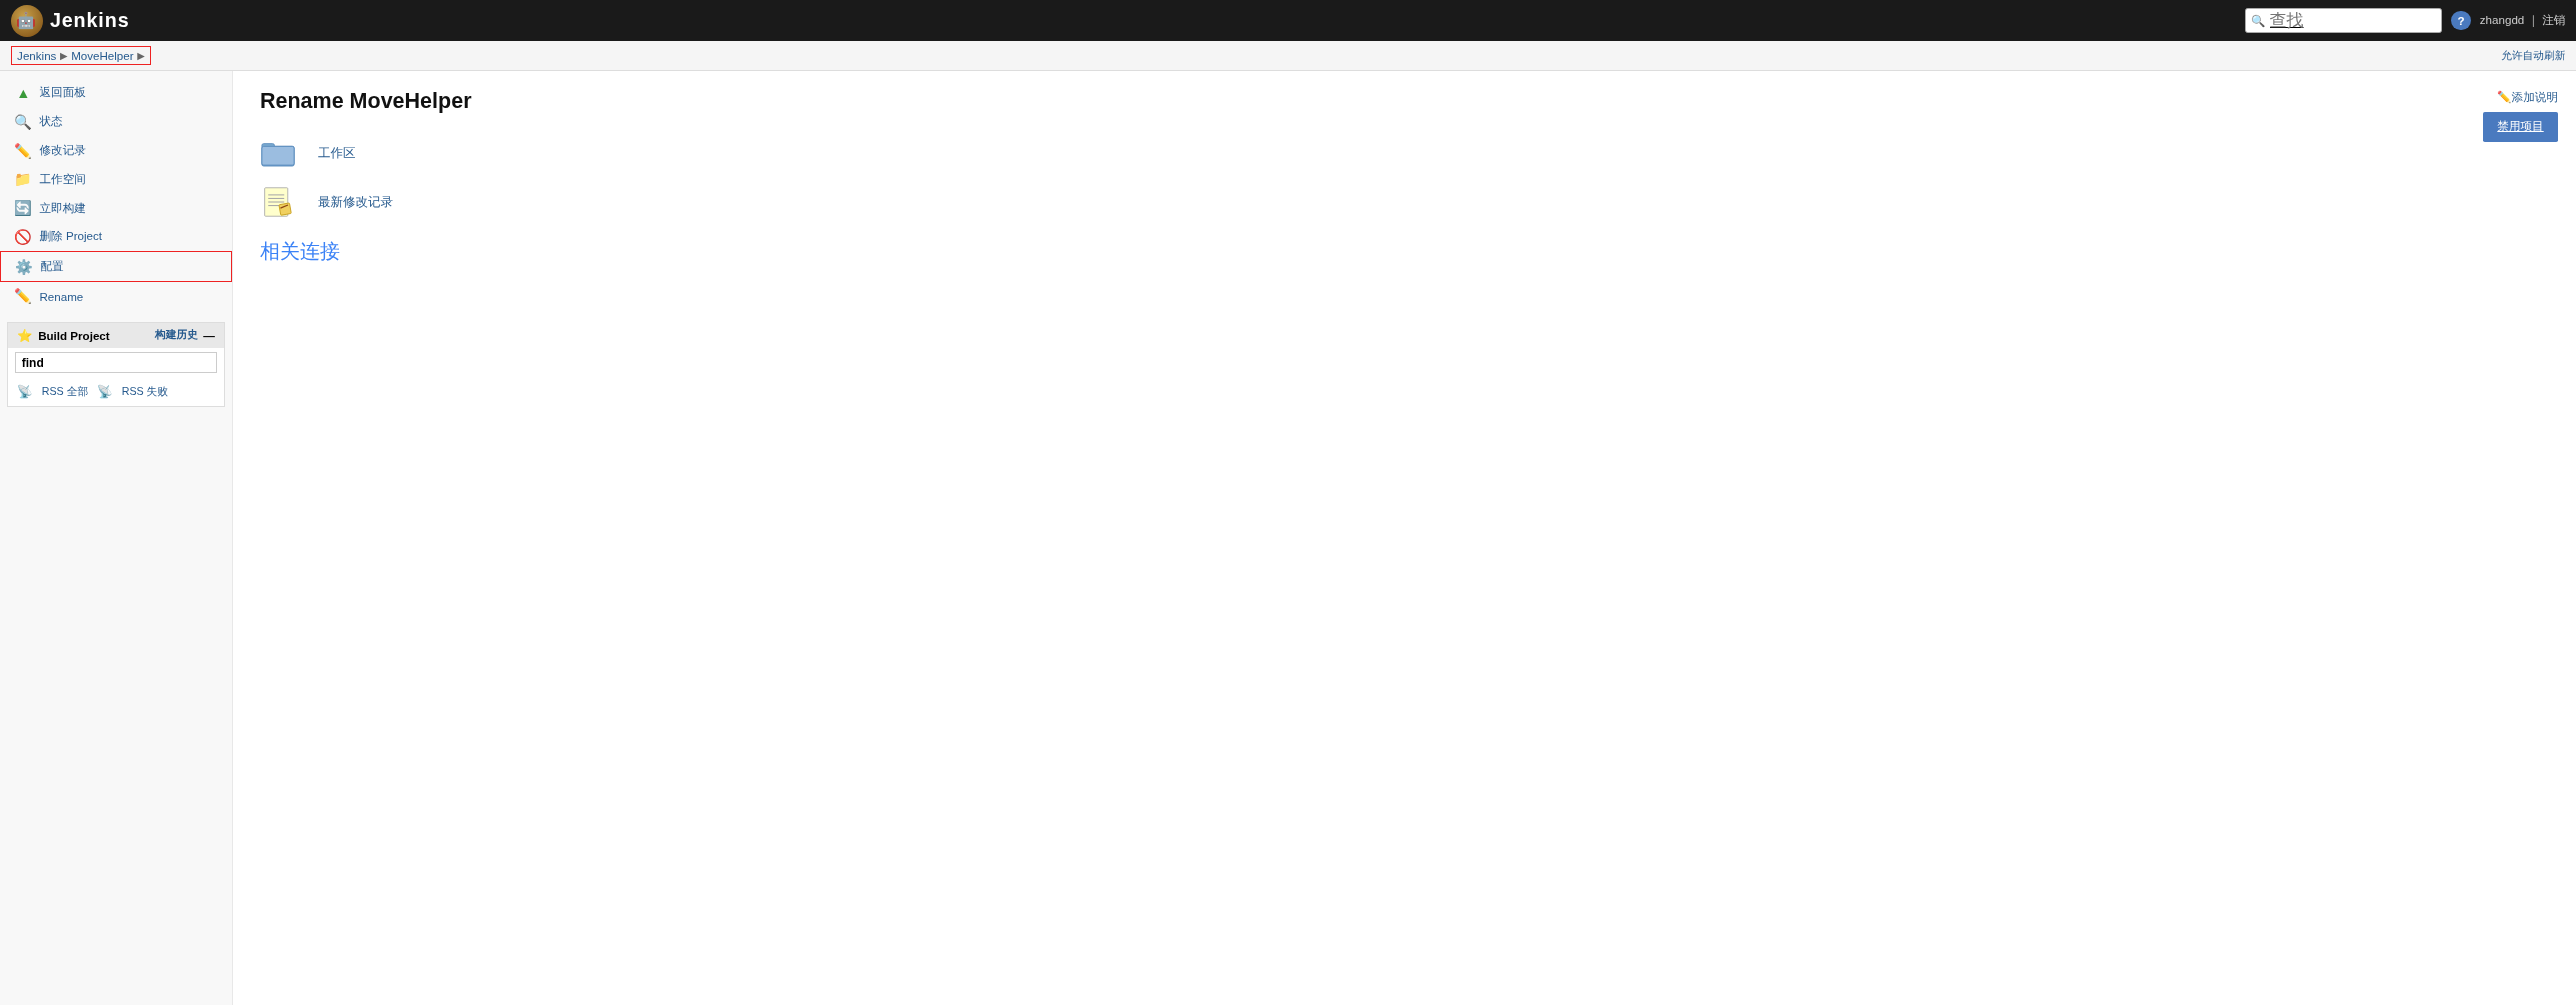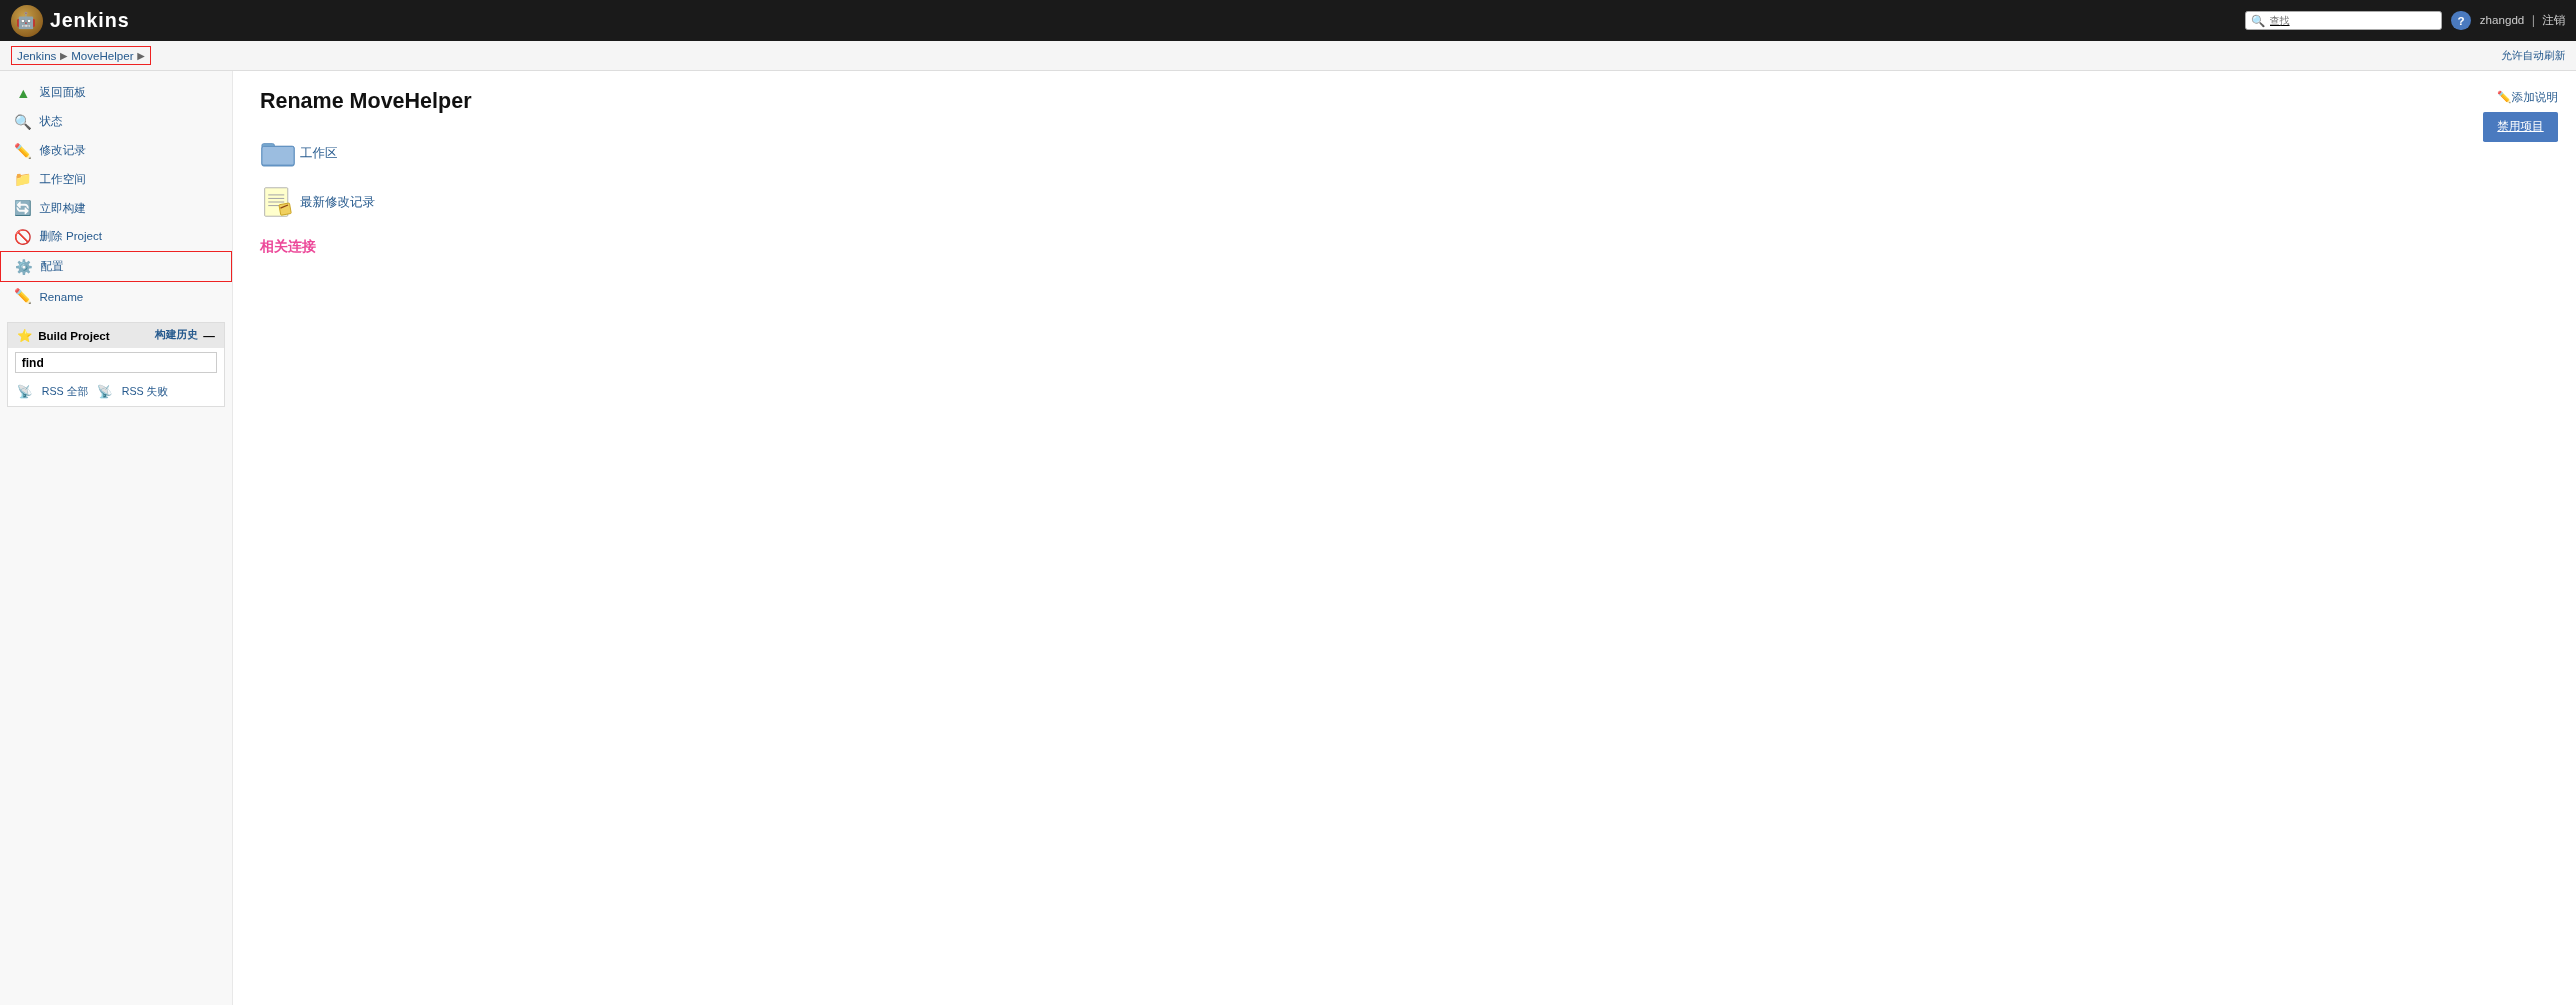--- a/index.html
+++ b/index.html
@@ -50,21 +50,21 @@
       align-items: center;
       background: #fff;
       border: 0.9px solid #aaa;
       border-radius: 2.7px;
       padding: 1.8px 5.4px;
       width: 197px;
     }
     #search-box input {
       border: none;
       outline: none;
-      font-size: 10px;
+      font-size: 17px;
       width: 161px;
       background: transparent;
       text-decoration: underline;
     }
     #search-icon-wrap {
       color: #555;
       font-size: 11.6px;
       margin-right: 3.6px;
     }
     #help-icon {
@@ -227,41 +227,41 @@
       font-size: 21.5px;
       font-weight: bold;
       color: #111;
       margin-bottom: 21.5px;
     }
 
     
     .content-link-row {
       display: flex;
       align-items: center;
-      gap: 4px;
+      gap: 22px;
       margin-bottom: 12.5px;
     }
     .content-link-icon {
       width: 36px;
       height: 36px;
       display: flex;
       align-items: center;
       justify-content: center;
     }
     .content-link-row a {
       color: #265a8e;
       text-decoration: none;
       font-size: 12.5px;
     }
 
     #related-title {
-      font-size: 14px;
-      font-weight: bold;
+      font-size: 20px;
+      font-weight: normal;
       margin: 18px 0 9px 0;
-      color: #ec4899;
+      color: #3b82f6;
     }
 
     
     #action-buttons {
       position: fixed;
       right: 18px;
       top: 90px;
       display: flex;
       flex-direction: column;
       align-items: flex-end;

